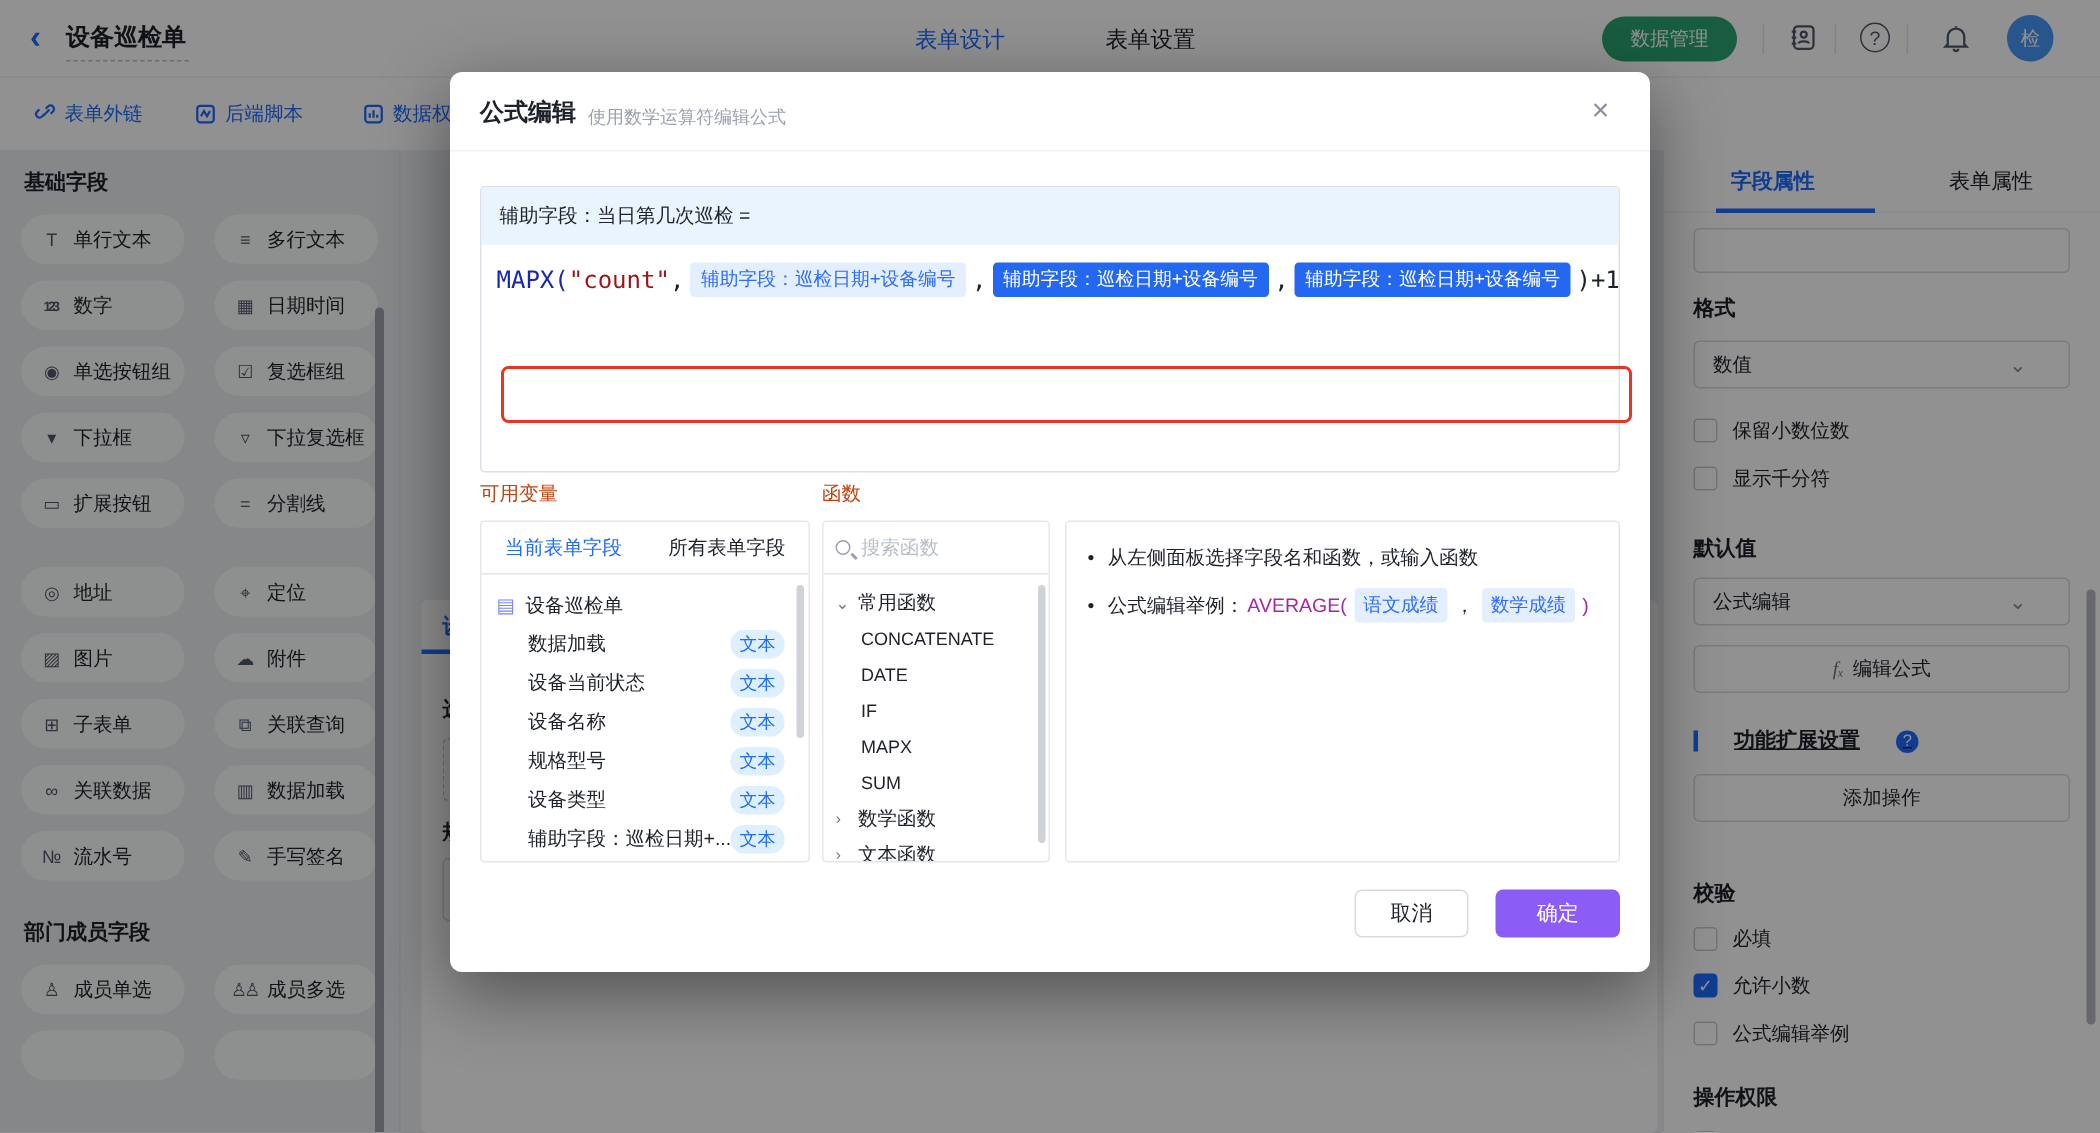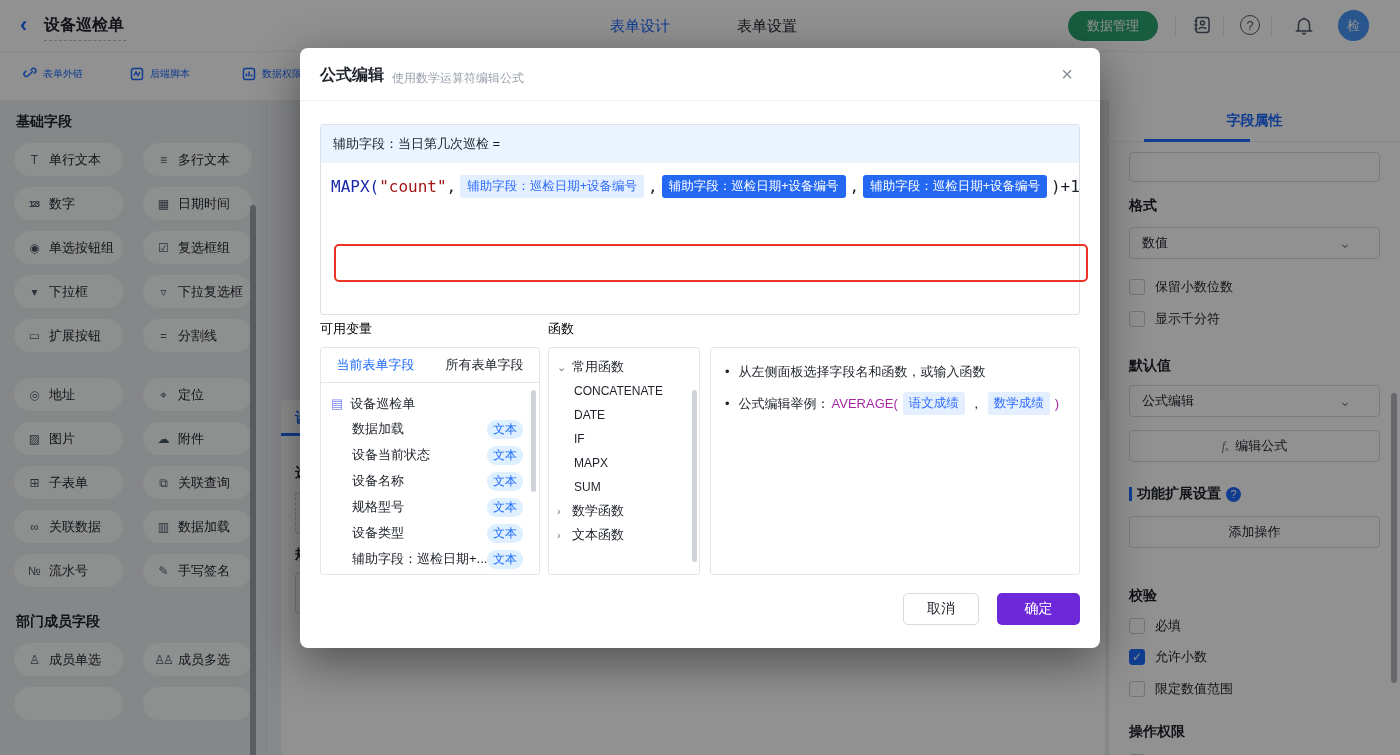--- a/index.html
+++ b/index.html
@@ -18,21 +18,21 @@
   .hdr-tab { position:absolute; top:17px; font-size:15px; cursor:pointer; }
   .hdr-tab.active { color:#1f6bff; }
   .green-pill { position:absolute; left:1068px; top:11px; width:90px; height:30px; border-radius:15px; background:#2ba471; color:#fff; font-size:13px; display:flex; align-items:center; justify-content:center; cursor:pointer; }
   .hdr-sep { position:absolute; top:16px; width:1px; height:20px; background:#e5e6eb; }
   .hdr-icon { position:absolute; top:12px; width:26px; height:26px; display:flex; align-items:center; justify-content:center; color:#4e5969; cursor:pointer; }
   .help-circ { width:20px; height:20px; border:1.6px solid #4e5969; border-radius:50%; font-size:13px; display:flex; align-items:center; justify-content:center; }
   .avatar { position:absolute; left:1338px; top:10px; width:31px; height:31px; border-radius:50%; background:#4596f7; color:#fff; font-size:13px; display:flex; align-items:center; justify-content:center; cursor:pointer; }
 
   
   .toolbar { position:absolute; left:0; top:52px; width:1400px; height:48px; background:#fff; }
-  .tb-item { position:absolute; top:15px; display:flex; align-items:center; gap:6px; color:#1f6bff; font-size:10px; cursor:pointer;text-align:center; }
+  .tb-item { position:absolute; top:15px; display:flex; align-items:center; gap:6px; color:#1f6bff; font-size:13px; cursor:pointer;text-align:center; }
   .pill-btn { position:absolute; top:58px; height:31px; border-radius:16px; font-size:13px; display:flex; align-items:center; justify-content:center; cursor:pointer; }
   .preview-btn { left:1180px; width:64px; background:#fff; border:1px solid #2a5fd6; color:#2a5fd6; }
   .save-btn { left:1258px; width:64px; background:#2151cf; color:#fff; }
   .share-circ { position:absolute; left:1334px; top:58px; width:31px; height:31px; border-radius:50%; background:#f5f7fa; display:flex; align-items:center; justify-content:center; cursor:pointer; }
 
   
   .sidebar { position:absolute; left:0; top:100px; width:267px; height:655px; background:#eceef1; border-right:1px solid #e2e4e8; padding:13px 14px 0 14px; overflow:hidden; }
   .sec-title { font-size:14px; font-weight:bold; margin:0 0 12px 2px; }
   .fgrid { display:grid; grid-template-columns:1fr 1fr; gap:11px 20px; margin-bottom:26px; }
   .fbtn { height:33px; border-radius:17px; background:#fafbfc; display:flex; align-items:center; padding:0 8px 0 11px; gap:7px; font-size:13px; cursor:pointer; white-space:nowrap; overflow:hidden; }
@@ -54,21 +54,21 @@
   .props-tab-line { position:absolute; left:35px; top:39px; width:106px; height:3px; background:#1f6bff; }
   .props-body { padding:5px 20px 0 20px; }
   .p-input { height:30px; border:1px solid #d9d9d9; border-radius:4px; background:#fff; }
   .p-label { font-size:14px; font-weight:bold; }
   .p-select { height:32px; border:1px solid #d9d9d9; border-radius:4px; display:flex; align-items:center; justify-content:space-between; padding:0 28px 0 12px; font-size:13px; cursor:pointer; background:#fff; }
   .chev { color:#86909c; font-size:14px; line-height:10px; }
   .cb-row { display:flex; align-items:center; gap:10px; font-size:13px; cursor:pointer; }
   .cb { width:16px; height:16px; border:1px solid #c9cdd4; border-radius:3px; background:#fff; flex:none; }
   .cb.checked { background:#1f6bff; border-color:#1f6bff; color:#fff; font-size:12px; line-height:15px; text-align:center; }
   .p-btn { height:32px; border:1px solid #d9d9d9; border-radius:4px; display:flex; align-items:center; justify-content:center; gap:6px; font-size:13px; cursor:pointer; background:#fff; }
-  .sec-hdr { display:flex; align-items:center; gap:5px; font-size:14px; font-weight:bold; }
+  .sec-hdr { display:flex; align-items:center; gap:24px; font-size:14px; font-weight:bold;text-decoration:underline; }
   .sec-bar { width:3px; height:14px; background:#1f6bff; }
   .q-circ { width:15px; height:15px; border-radius:50%; background:#1f6bff; color:#fff; font-size:11px; font-weight:normal; display:flex; align-items:center; justify-content:center; }
   .fx { font-style:italic; color:#6b7280; font-family:"Liberation Serif","DejaVu Serif",serif; }
   .page-scroll { position:absolute; left:1391px; top:393px; width:6px; height:290px; border-radius:3px; background:#b4b8bf; }
 
   
   .overlay { position:absolute; inset:0; background:rgba(0,0,0,0.43); z-index:50; }
   .modal { position:absolute; left:300px; top:48px; width:800px; height:600px; background:#fff; border-radius:8px; z-index:100; box-shadow:0 14px 48px rgba(0,0,0,0.45); }
   .m-title { position:absolute; left:20px; top:17px; font-size:16px; font-weight:bold; }
   .m-sub { position:absolute; left:92px; top:22px; font-size:12px; color:#9aa0ac; }
@@ -79,21 +79,21 @@
   .f-head { height:38px; background:#e9f4ff; display:flex; align-items:center; padding:0 12px; font-size:13px; }
   .f-line { display:flex; align-items:center; padding:12px 8px 0 10px; flex-wrap:nowrap; }
   .code { font-family:"DejaVu Sans Mono","Liberation Mono",monospace; font-size:16px; }
   .code.func { color:#1928a8; }
   .code.str { color:#a31515; }
   .chip { font-size:12.5px; padding:3px 7px; border-radius:3px; margin:0 4px; white-space:nowrap; cursor:pointer; }
   .chip.plain { background:#e3efff; color:#2e6bff; }
   .chip.sel { background:#2468f2; color:#fff; }
   .red-box { position:absolute; left:13px; top:119px; width:754px; height:38px; border:2.5px solid #ea3323; border-radius:5px; pointer-events:none; z-index:5; }
 
-  .m-sec-label { position:absolute; font-size:13px; color:#000000;text-align:center; }
+  .m-sec-label { position:absolute; font-size:13px; color:#c2410c;text-align:center; }
   .panel { position:absolute; top:299px; height:228px; border:1px solid #e5e6eb; border-radius:3px; background:#fff; overflow:hidden; }
   .vars-panel { left:20px; width:220px; }
   .vars-tabs { height:35px; display:flex; border-bottom:1px solid #e5e6eb; }
   .vars-tab { flex:1; display:flex; align-items:center; justify-content:center; font-size:13px; cursor:pointer; }
   .vars-tab.active { color:#1f6bff; }
   .tree { padding:8px 10px 0 10px; position:relative; }
   .tree-root { height:25px; display:flex; align-items:center; gap:7px; font-size:13px; cursor:pointer; }
   .doc-ic { color:#7b87f5; font-size:13px; }
   .tree-item { height:26px; display:flex; align-items:center; padding-left:21px; font-size:13px; cursor:pointer; }
   .tree-item .nm { flex:1; white-space:nowrap; overflow:hidden; }
@@ -113,21 +113,21 @@
 
   .help-panel { left:410px; width:370px; padding:14px 14px 0 14px; }
   .tip { display:flex; gap:9px; font-size:13px; line-height:19px; margin-bottom:11px; align-items:flex-start; }
   .tip .dot { font-size:13px; }
   .tip2 { display:flex; align-items:center; gap:2px; flex-wrap:nowrap; }
   .ex-func { color:#a626a4; }
   .mini-chip { background:#e3efff; color:#2e6bff; font-size:12.5px; padding:2px 6px; border-radius:3px; margin:0 3px; }
 
   .m-btn { position:absolute; top:545px; height:32px; border-radius:5px; font-size:14px; display:flex; align-items:center; justify-content:center; cursor:pointer; }
   .cancel-btn { left:603px; width:76px; border:1px solid #d9d9d9; background:#fff; }
-  .ok-btn { left:697px; width:83px; background:#6d28d9; color:#fff; }
+  .ok-btn { left:697px; width:83px; background:#8b5cf6; color:#fff; }
 
   svg { display:block; }
 </style>
 </head>
 <body>
 
 <div class="screen">
 
   <div class="top-header">
     <span class="back-ic">‹</span>
@@ -300,20 +300,21 @@
     <span class="cv-underline"></span>
     <span class="cv-label" style="top:64px;">选</span>
     <span class="cv-box" style="top:92px;border:1px dashed #c2c7cf;background:#fafbfc;"></span>
     <span class="cv-label" style="top:146px;">规</span>
     <span class="cv-box" style="top:172px;border:1px solid #d4d7dd;"></span>
   </div>
 
   <div class="props">
     <div class="props-tabs">
       <span class="props-tab active">字段属性</span>
+      <span class="props-tab">表单属性</span>
       <span class="props-tab-line"></span>
     </div>
     <div class="props-body">
       <div class="p-input" style="margin-top:5px;"></div>
       <div class="p-label" style="margin-top:15px;">格式</div>
       <div class="p-select" style="margin-top:12px;">
         <span>数值</span>
         <span class="chev">⌄</span>
       </div>
       <div class="cb-row" style="margin-top:19px;">
@@ -345,21 +346,21 @@
       <div class="cb-row" style="margin-top:12px;">
         <span class="cb"></span>
         <span>必填</span>
       </div>
       <div class="cb-row" style="margin-top:13px;">
         <span class="cb checked">✓</span>
         <span>允许小数</span>
       </div>
       <div class="cb-row" style="margin-top:14px;">
         <span class="cb"></span>
-        <span>限定数值范围</span>
+        <span>公式编辑举例</span>
       </div>
       <div class="p-label" style="margin-top:25px;">操作权限</div>
       <div class="cb-row" style="margin-top:12px;">
         <span class="cb"></span>
         <span>可见</span>
       </div>
     </div>
   </div>
   <div class="page-scroll"></div>
 
@@ -422,20 +423,24 @@
           </div>
         <div class="tree-item">
             <span class="nm">辅助字段：巡检日期+...</span>
             <span class="badge">文本</span>
           </div>
       </div>
       <div class="v-scroll"></div>
     </div>
 
     <div class="panel func-panel">
+      <div class="search-row">
+        <span class="mag"></span>
+        <span class="search-ph">搜索函数</span>
+      </div>
       <div class="fn-tree">
         <div class="fn-group">
             <span class="fn-caret">⌄</span>
             <span>常用函数</span>
           </div>
         <div class="fn-item">CONCATENATE</div>
         <div class="fn-item">DATE</div>
         <div class="fn-item">IF</div>
         <div class="fn-item">MAPX</div>
         <div class="fn-item">SUM</div>

